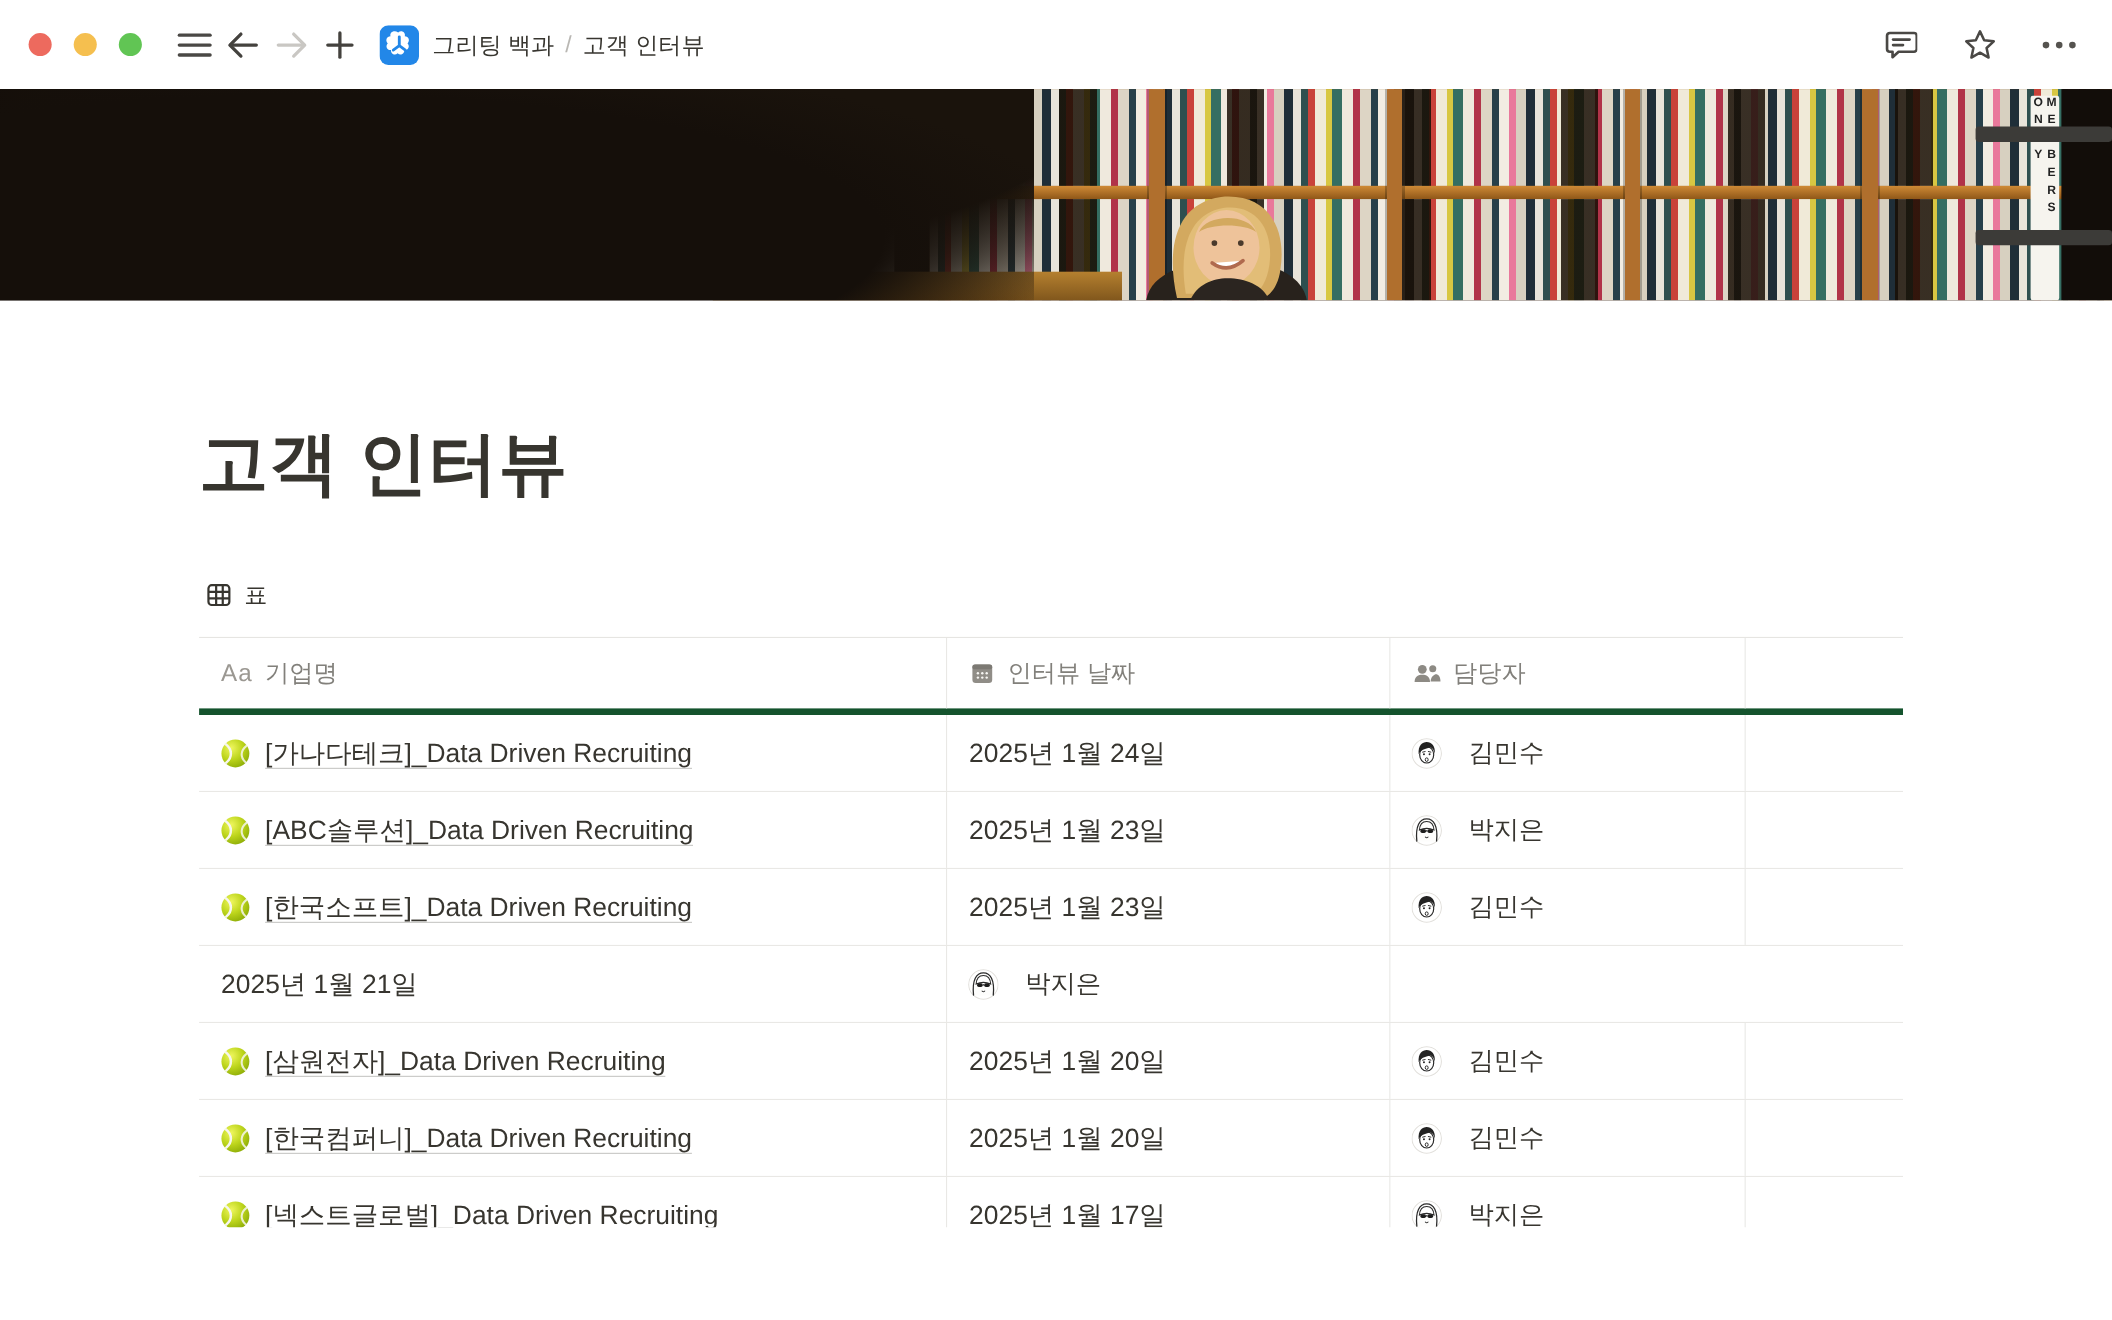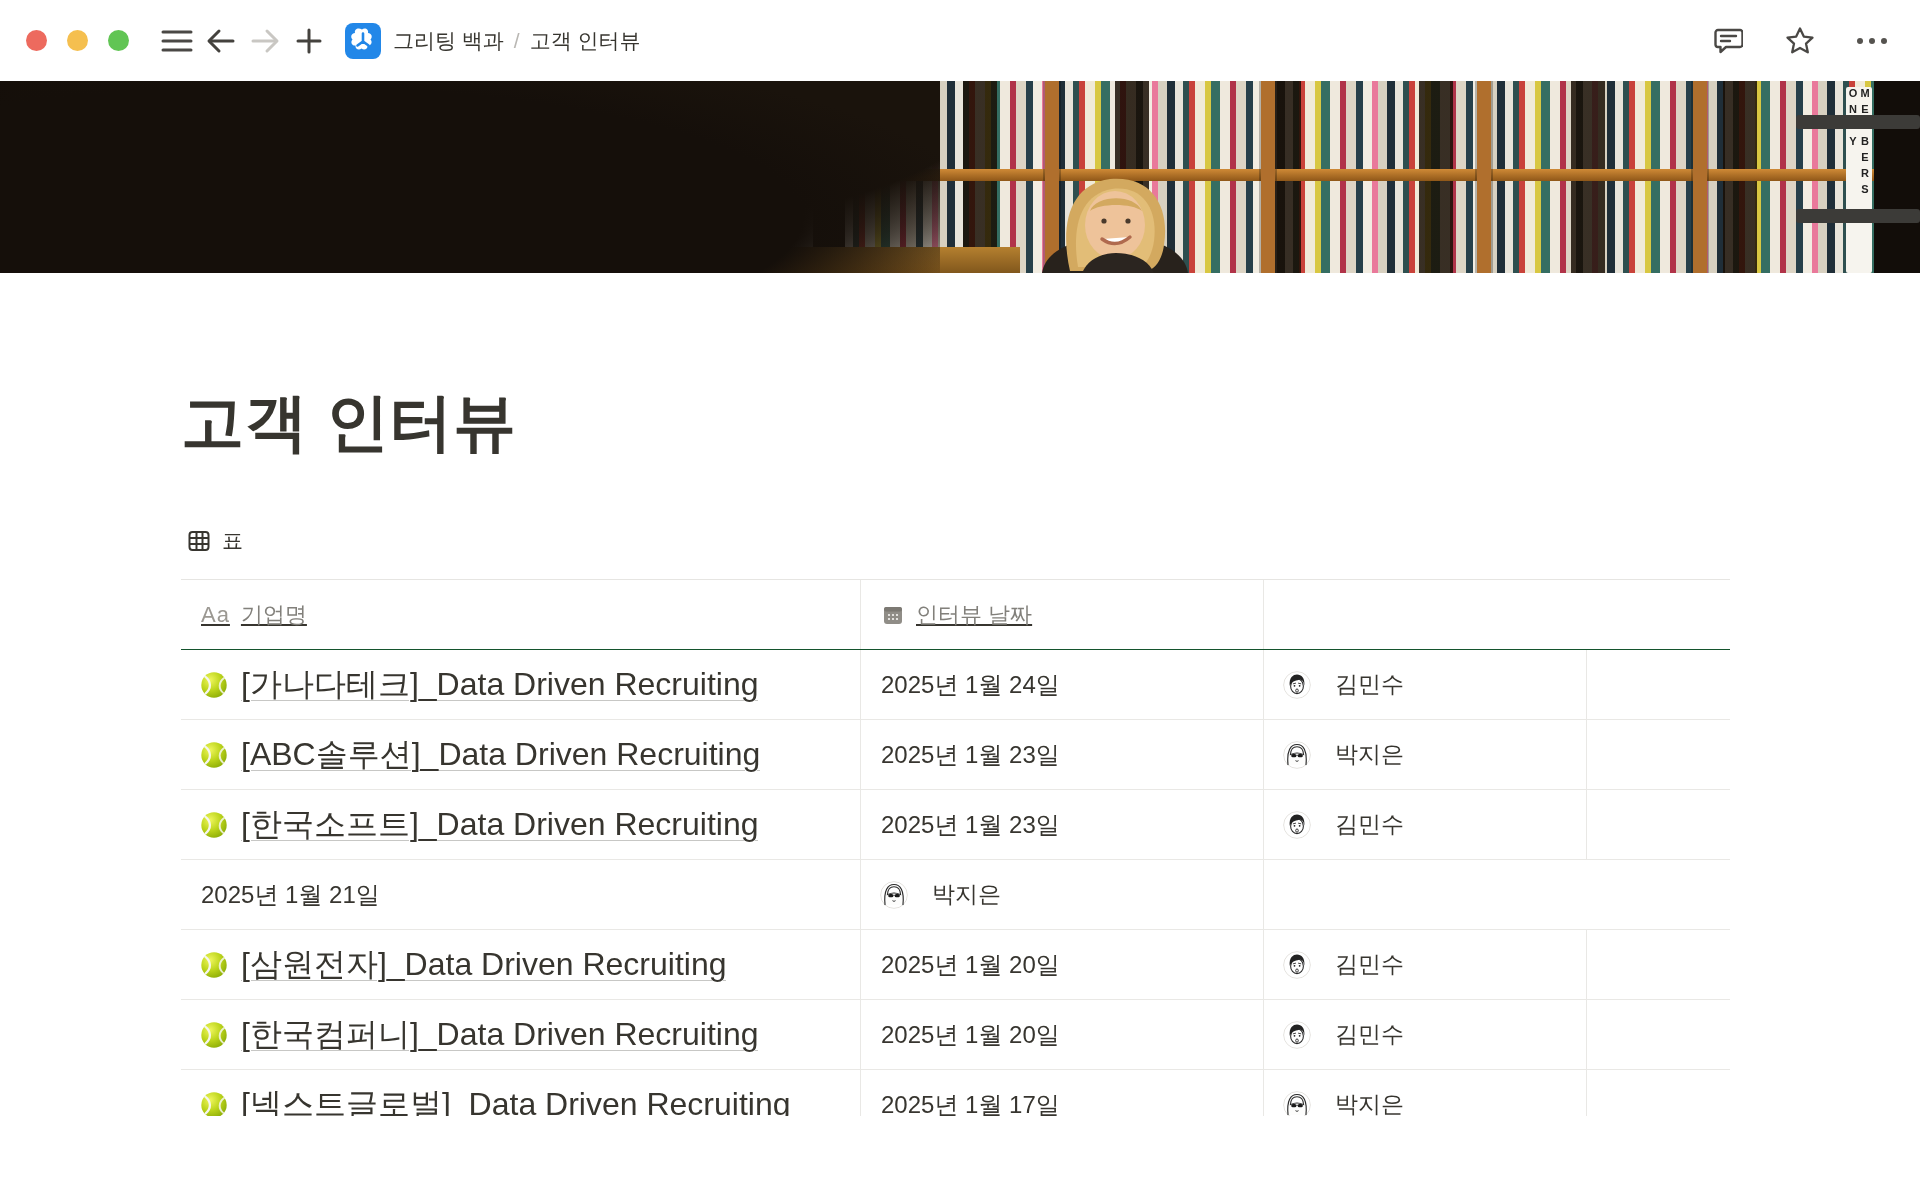--- a/index.html
+++ b/index.html
@@ -57,28 +57,28 @@
 
   
   .content{position:absolute;top:273px;left:0;width:1920px;}
   .page-title{margin:112px 0 0 181px;font-size:63px;line-height:1.18;font-weight:700;color:#37352f;letter-spacing:.5px;}
   .viewtabs{margin:64px 0 0 181px;display:flex;align-items:center;height:36px;}
   .viewtab{display:flex;align-items:center;gap:11px;font-size:21px;font-weight:500;color:#37352f;cursor:pointer;padding:2px 6px;border-radius:6px;}
   .tabs-divider{margin:20px 0 0 181px;width:1549px;height:1px;background:#e6e5e2;}
 
   .dbtable{margin-left:181px;width:1549px;}
   .trow,.thead{display:grid;grid-template-columns:680px 403px 323px 143px;}
-  .thead{height:70px;border-bottom:1px solid #14532d;text-decoration:underline;}
+  .thead{height:70px;border-bottom:6px solid #14532d;}
   .trow{height:70px;border-bottom:1px solid #e9e8e5;}
   .cell{display:flex;align-items:center;min-width:0;}
   .cell.bordered{border-right:1px solid #e9e8e5;}
   .hcell{gap:11px;padding-left:20px;color:#82807b;font-size:22px;font-weight:400;cursor:pointer;}
   .aa{font-size:22px;color:#9b9892;letter-spacing:1px;}
   .c-name{gap:13px;padding-left:19px;cursor:pointer;}
-  .company{font-size:32px;font-weight:500;color:#37352f;white-space:nowrap;overflow:hidden;text-overflow:ellipsis;
+  .company{font-size:24px;font-weight:500;color:#37352f;white-space:nowrap;overflow:hidden;text-overflow:ellipsis;
     text-decoration:underline;text-decoration-color:rgba(55,53,47,.28);text-underline-offset:5px;text-decoration-thickness:1px;}
   .c-date{padding-left:20px;font-size:24px;color:#37352f;cursor:text;}
   .c-person{gap:24px;padding-left:19px;font-size:23px;color:#37352f;cursor:pointer;}
   .ball{width:28px;height:28px;flex:0 0 auto;}
   .avatar{width:28px;height:28px;flex:0 0 auto;border-radius:50%;overflow:hidden;}
   .avatar svg{display:block;}
   svg{flex:0 0 auto;}
 </style>
 </head>
 <body>
@@ -227,20 +227,31 @@
                 <circle cx="8" cy="12" r="1.1"></circle>
                 <circle cx="12" cy="12" r="1.1"></circle>
                 <circle cx="16" cy="12" r="1.1"></circle>
                 <circle cx="8" cy="16" r="1.1"></circle>
                 <circle cx="12" cy="16" r="1.1"></circle>
                 <circle cx="16" cy="16" r="1.1"></circle>
               </g>
             </svg>
           <span>인터뷰 날짜</span>
         </div>
+        <div class="cell hcell bordered">
+          <svg width="26" height="24" viewBox="0 0 26 24">
+              <g fill="#8d8a84">
+                <circle cx="9" cy="8.5" r="4"></circle>
+                <path d="M2 20 C2 15 5.5 13.5 9 13.5 C12.5 13.5 16 15 16 20 Z"></path>
+                <circle cx="18.5" cy="8" r="3.2"></circle>
+                <path d="M16.5 19.5 C17 14.8 20 13 21.5 13 C23.5 13 25.5 15 25.5 19.5 Z"></path>
+              </g>
+            </svg>
+          <span>담당자</span>
+        </div>
         <div class="cell"></div>
       </div>
       <div id="tbody">
   <div class="trow">
     <div class="cell c-name bordered">
       <svg class="ball" viewBox="0 0 32 32">
         <defs>
                   <radialGradient id="bg1" cx="35%" cy="30%" r="75%">
                     <stop offset="0%" stop-color="#eff65e"></stop>
                     <stop offset="55%" stop-color="#bdd51c"></stop>

